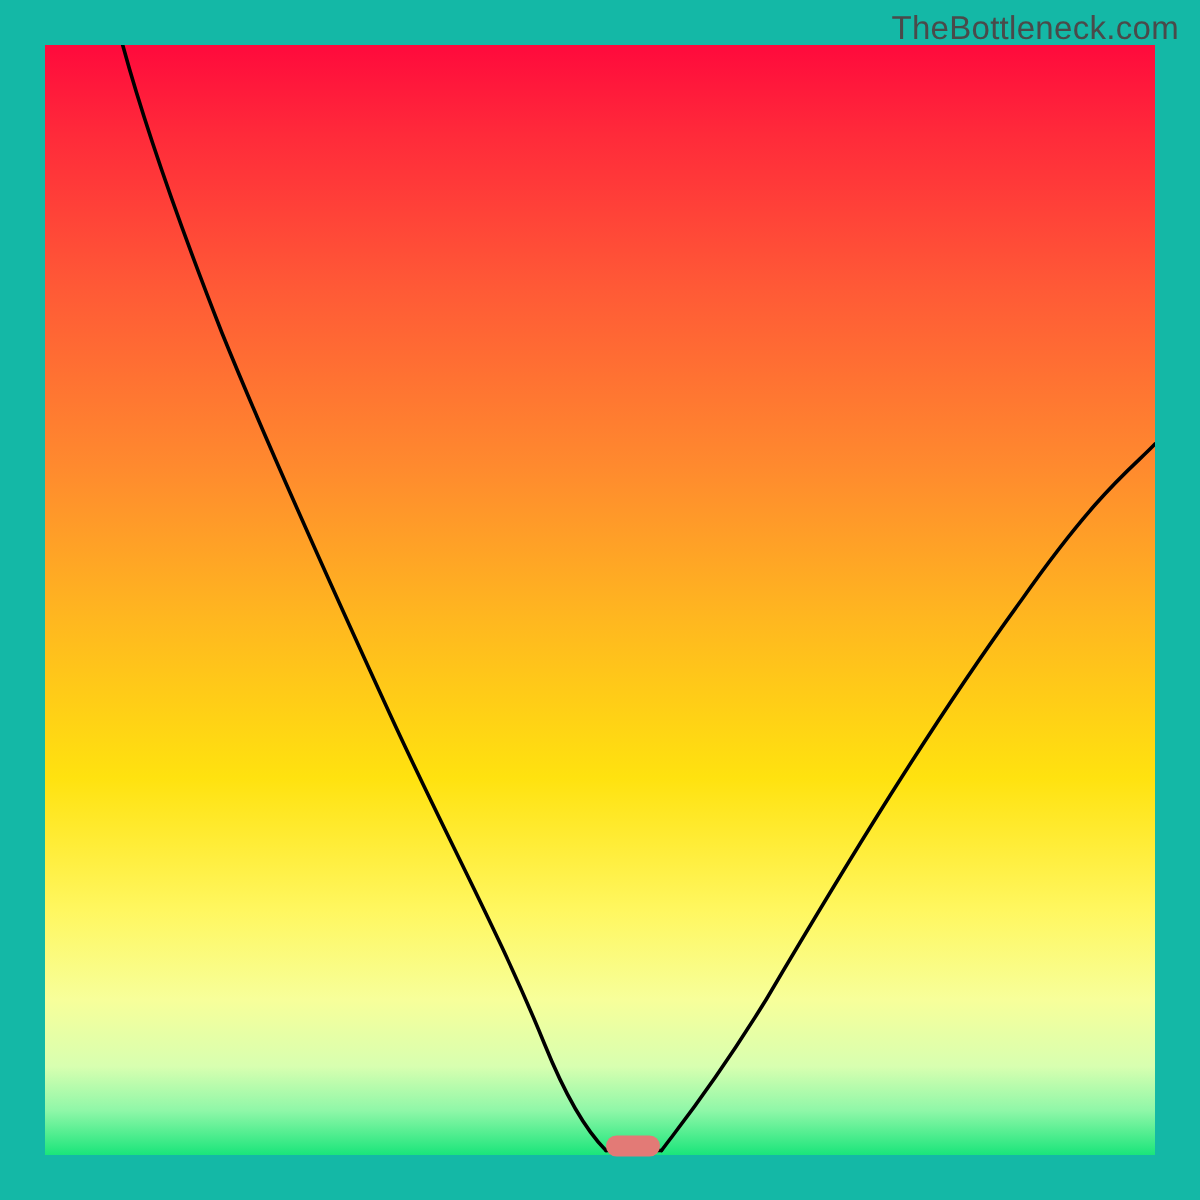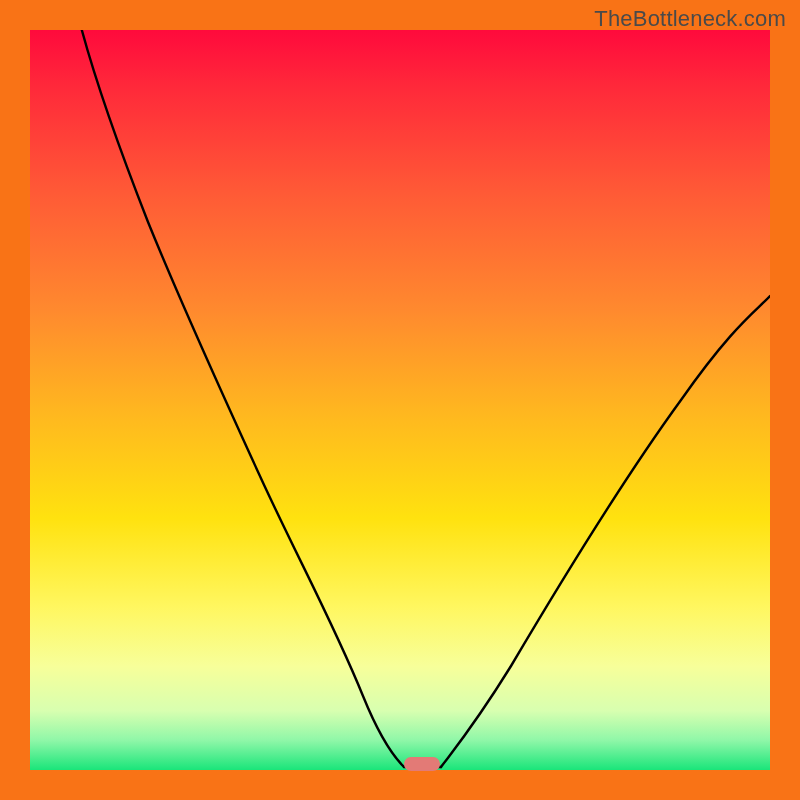--- a/index.html
+++ b/index.html
@@ -8,21 +8,21 @@
     width: 800px;
     height: 800px;
     background: #000;
     overflow: hidden;
     font-family: Arial, Helvetica, sans-serif;
   }
   .frame {
     position: relative;
     width: 800px;
     height: 800px;
-    background: #f97316;
+    background: #14b8a6;
   }
   .plot {
     position: absolute;
     left: 30px;
     top: 30px;
     width: 740px;
     height: 740px;
     
     background: linear-gradient(
       to bottom,

